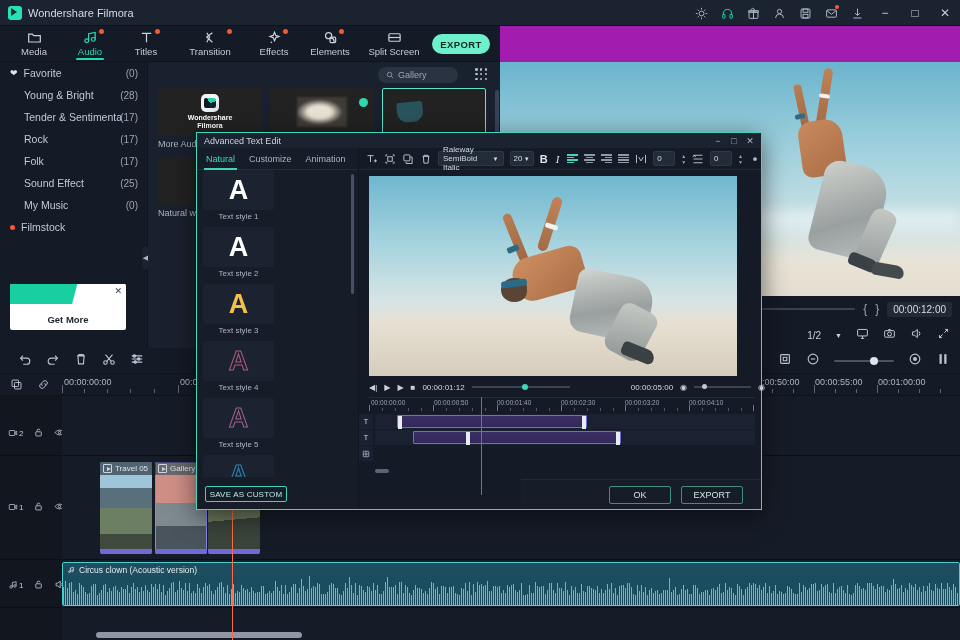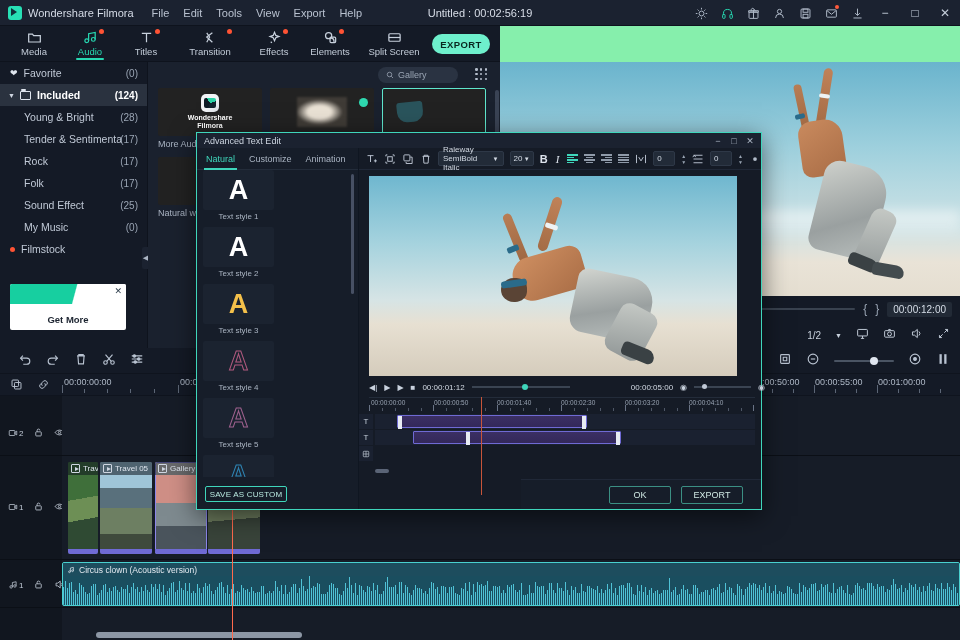--- a/index.html
+++ b/index.html
@@ -3,21 +3,21 @@
 <meta charset="utf-8">
 <style>
   * { box-sizing: border-box; margin: 0; padding: 0; }
   html, body {
     width: 960px; height: 640px;
     background: #0c1019;
     font-family: "Liberation Sans", sans-serif;
     overflow: hidden;
     -webkit-font-smoothing: antialiased;
   }
-  #app { position: relative; width: 960px; height: 640px; background: #86efac; }
+  #app { position: relative; width: 960px; height: 640px; background: #a21caf; }
 
   
   .titlebar {
     position: absolute; top:0; left:0; width:960px; height:26px;
     background:#1b2230; display:flex; align-items:center;
     border-bottom:1px solid #0e131d;
   }
   .logo-mark {
     width:14px; height:14px; margin-left:8px; margin-right:6px;
     background:#27e0b5; border-radius:3px; position:relative;
@@ -404,29 +404,20 @@
   .dbtn.cancel{ right:18px; }
 </style>
 </head>
 <body>
 
 <div id="app">
 
   <div class="titlebar">
     <div class="logo-mark"></div>
     <div class="app-name">Wondershare Filmora</div>
-    <div class="menu">
-      <span>File</span>
-      <span>Edit</span>
-      <span>Tools</span>
-      <span>View</span>
-      <span>Export</span>
-      <span>Help</span>
-    </div>
-    <div class="proj-title">Untitled : 00:02:56:19</div>
     <div class="tb-icons">
       <div class="tb-ico">
         <svg viewBox="0 0 16 16">
             <circle cx="8" cy="8" r="3"></circle>
             <path d="M8 1v2M8 13v2M1 8h2M13 8h2M3.2 3.2l1.4 1.4M11.4 11.4l1.4 1.4M12.8 3.2l-1.4 1.4M4.6 11.4l-1.4 1.4"></path>
           </svg>
       </div>
       <div class="tb-ico accent">
         <svg viewBox="0 0 16 16">
             <path d="M3 10V8a5 5 0 0110 0v2"></path>
@@ -540,26 +531,20 @@
       <span class="lb">Split Screen</span>
     </div>
     <div class="export-btn">EXPORT</div>
   </div>
 
   <div class="libside">
     <div class="lrow">
       <span class="heart">❤</span>
       <span>Favorite</span>
       <span class="cnt">(0)</span>
-    </div>
-    <div class="lrow sel">
-      <span class="caret">▼</span>
-      <span class="folder" style="margin-left:10px"></span>
-      <span>Included</span>
-      <span class="cnt">(124)</span>
     </div>
     <div class="lrow sub">
       <span>Young &amp; Bright</span>
       <span class="cnt">(28)</span>
     </div>
     <div class="lrow sub">
       <span>Tender &amp; Sentimenta</span>
       <span class="cnt">(17)</span>
     </div>
     <div class="lrow sub">
@@ -815,27 +800,20 @@
       <span><svg viewBox="0 0 16 16">
             <rect x="4" y="7" width="8" height="6" rx="1"></rect>
             <path d="M6 7V5a2 2 0 014 0"></path>
           </svg></span>
       <span><svg viewBox="0 0 16 16">
             <path d="M1.5 8S4 4.5 8 4.5 14.5 8 14.5 8 12 11.5 8 11.5 1.5 8 1.5 8z"></path>
             <circle cx="8" cy="8" r="1.7"></circle>
           </svg></span>
     </div>
     <div class="lane">
-      <div class="clip v-clip1" style="left:6px;top:6px;width:30px;height:92px">
-        <div class="clabel">
-          <span class="playbtn"></span>
-          <span>Trav</span>
-        </div>
-        <div class="clip-bar"></div>
-      </div>
       <div class="clip v-clip2" style="left:38px;top:6px;width:52px;height:92px">
         <div class="clabel">
           <span class="playbtn"></span>
           <span>Travel 05</span>
         </div>
         <div class="clip-bar"></div>
       </div>
       <div class="clip v-clip3" style="left:93px;top:6px;width:52px;height:92px;outline:1px solid #8b86e8;outline-offset:-1px">
         <div class="clabel">
           <span class="playbtn"></span>

